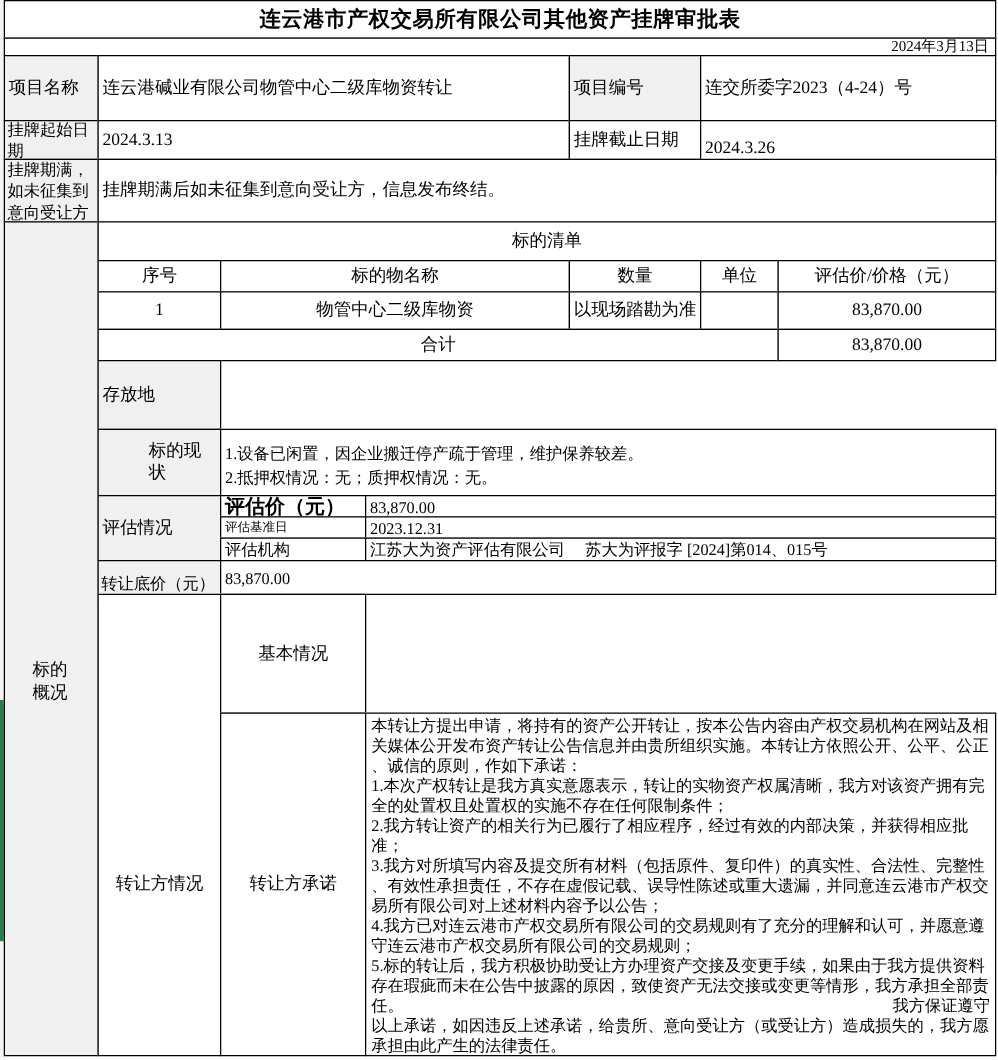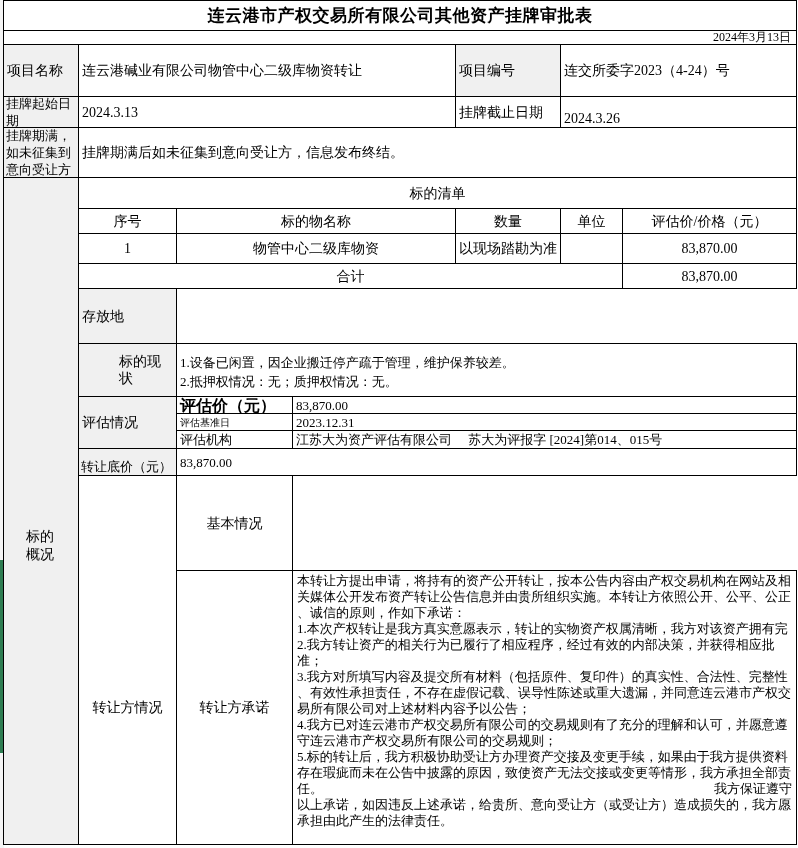--- a/index.html
+++ b/index.html
@@ -169,20 +169,21 @@
   </div>
 
   <div class="cell c-ba-l center">基本情况</div>
 
   <div class="cell c-pr-l center">转让方承诺</div>
   <div class="cell c-pr-v">
     <div class="pline">本转让方提出申请，将持有的资产公开转让，按本公告内容由产权交易机构在网站及相</div>
     <div class="pline">关媒体公开发布资产转让公告信息并由贵所组织实施。本转让方依照公开、公平、公正</div>
     <div class="pline">、诚信的原则，作如下承诺：</div>
     <div class="pline">1.本次产权转让是我方真实意愿表示，转让的实物资产权属清晰，我方对该资产拥有完</div>
+    <div class="pline">全的处置权且处置权的实施不存在任何限制条件；</div>
     <div class="pline">2.我方转让资产的相关行为已履行了相应程序，经过有效的内部决策，并获得相应批</div>
     <div class="pline">准；</div>
     <div class="pline">3.我方对所填写内容及提交所有材料（包括原件、复印件）的真实性、合法性、完整性</div>
     <div class="pline">、有效性承担责任，不存在虚假记载、误导性陈述或重大遗漏，并同意连云港市产权交</div>
     <div class="pline">易所有限公司对上述材料内容予以公告；</div>
     <div class="pline">4.我方已对连云港市产权交易所有限公司的交易规则有了充分的理解和认可，并愿意遵</div>
     <div class="pline">守连云港市产权交易所有限公司的交易规则；</div>
     <div class="pline">5.标的转让后，我方积极协助受让方办理资产交接及变更手续，如果由于我方提供资料</div>
     <div class="pline">存在瑕疵而未在公告中披露的原因，致使资产无法交接或变更等情形，我方承担全部责</div>
     <div class="pline pline-split">

